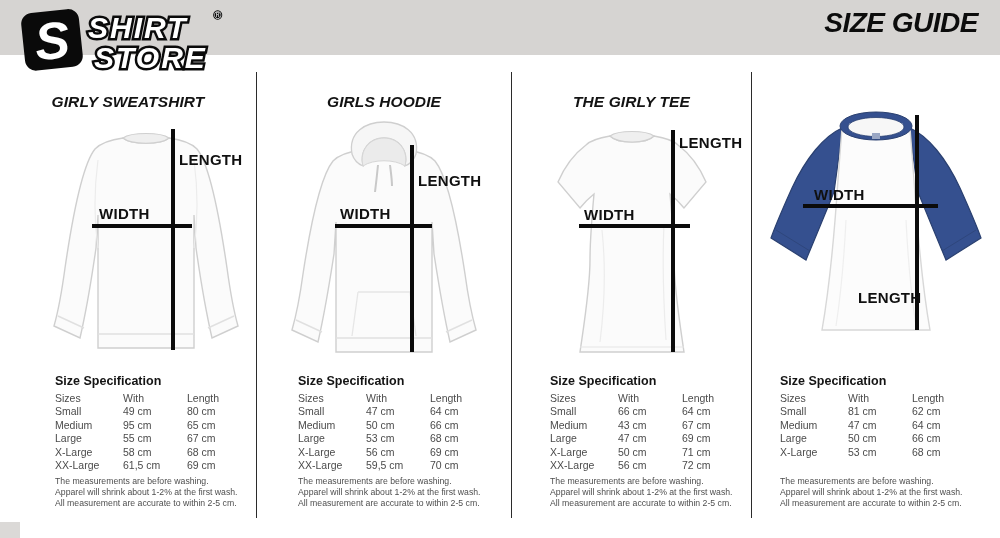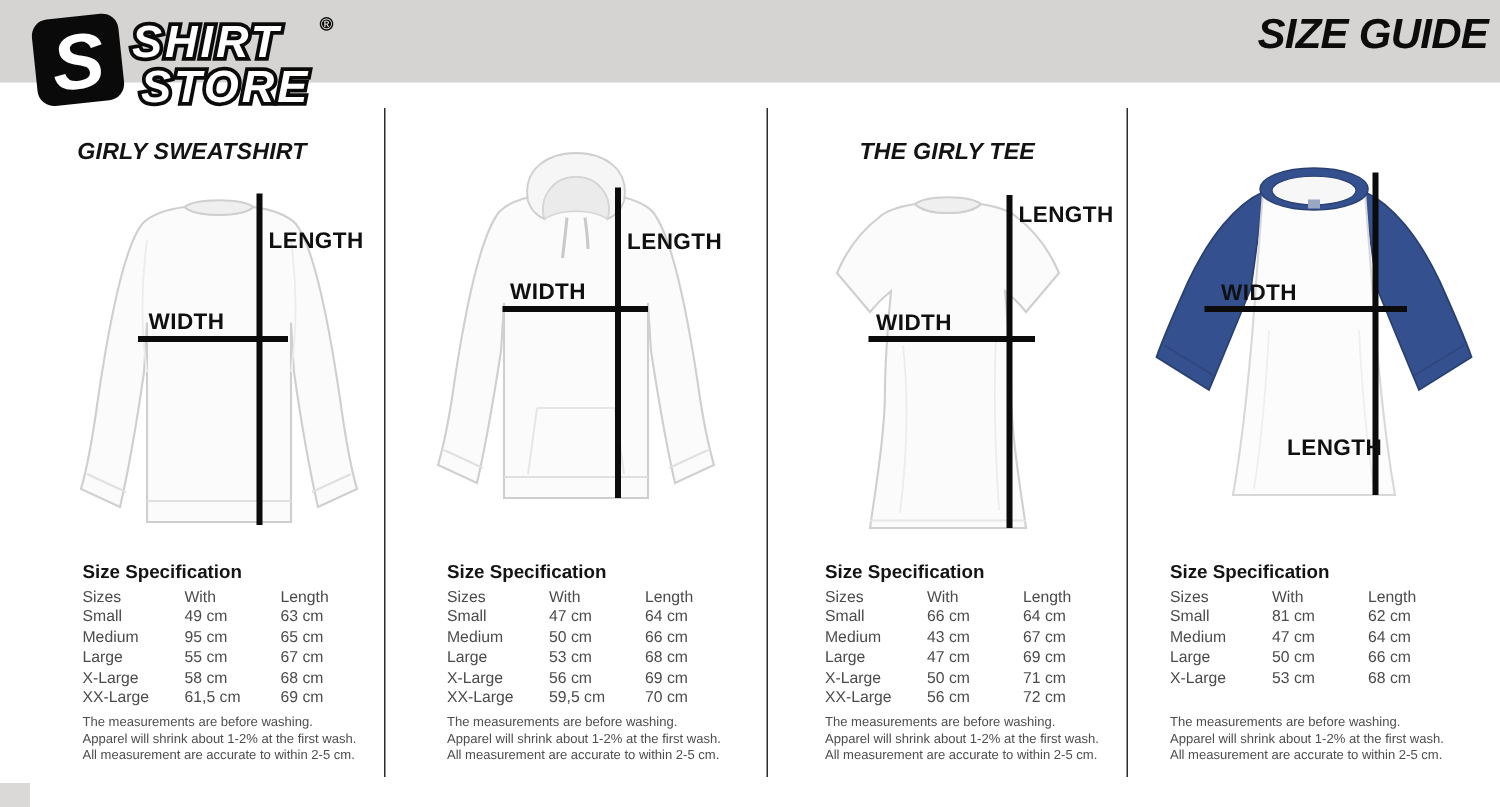--- a/index.html
+++ b/index.html
@@ -8,21 +8,21 @@
     overflow:hidden;font-family:"Liberation Sans",sans-serif;
     -webkit-font-smoothing:antialiased;
   }
   
   #header{
     position:absolute;left:0;top:0;width:1000px;height:55px;
     background:var(--header-bg,#d6d4d2);
   }
   #logo{position:absolute;left:14px;top:2px;}
   #size-guide-title{
-    position:absolute;right:8px;top:7px;
+    position:absolute;right:22px;top:7px;
     font-style:italic;font-weight:900;font-size:28px;letter-spacing:-0.5px;
     color:#0c0c0c;
   }
   
   #columns{
     position:absolute;left:0;top:72px;width:1000px;height:446px;
     display:flex;
   }
   .column{position:relative;box-sizing:border-box;padding-top:20px;}
   .column:nth-child(1){width:257px;border-right:1px solid var(--divider,#2b2b2b);}
@@ -109,21 +109,21 @@
       <h3 class="spec-heading">Size Specification</h3>
       <div class="trow">
         <span>Sizes</span>
         <span>With</span>
         <span>Length</span>
       </div>
       <div class="rows">
             <div class="trow">
               <span>Small</span>
               <span>49 cm</span>
-              <span>63 cm</span>
+              <span>80 cm</span>
             </div>
             <div class="trow">
               <span>Medium</span>
               <span>95 cm</span>
               <span>65 cm</span>
             </div>
             <div class="trow">
               <span>Large</span>
               <span>55 cm</span>
               <span>67 cm</span>
@@ -141,20 +141,21 @@
           </div>
     </div>
     <div class="note">
       <div>The measurements are before washing.</div>
       <div>Apparel will shrink about 1-2% at the first wash.</div>
       <div>All measurement are accurate to within 2-5 cm.</div>
     </div>
   </div>
 
   <div class="column">
+    <h2 class="col-title">GIRLS HOODIE</h2>
     <div class="garment-wrap">
           <svg width="220" height="248" viewBox="0 0 220 248">
     <path d="M87 30 C72 32 64 36 59 41 C46 57 36 108 29 154 C26 176 22 196 18 210
              L44 222 C50 196 56 160 60 134 L62 102 L62 232 L158 232 L158 102 L160 134
              C164 160 170 196 176 222 L202 210 C198 196 194 176 191 154
              C184 108 174 57 161 41 C156 36 148 32 133 30 C125 37 95 37 87 30 Z" fill="#fbfbfb" stroke="#cfcfcf" stroke-width="1.4"></path>
     <path d="M78 34 C74 12 92 2 110 2 C128 2 146 12 142 34 C140 40 136 44 131 46
              C135 30 124 18 110 18 C96 18 85 30 89 46 C84 44 80 40 78 34 Z" fill="#f6f6f6" stroke="#cfcfcf" stroke-width="1.3"></path>
     <path d="M89 46 C85 30 96 18 110 18 C124 18 135 30 131 46 C121 39 99 39 89 46 Z" fill="#ebebeb" stroke="#d6d6d6" stroke-width="1"></path>
     <path d="M104 45 C103 55 102 64 101 72 M116 45 C117 53 118 60 118 66" fill="none" stroke="#c9c9c9" stroke-width="2"></path>

